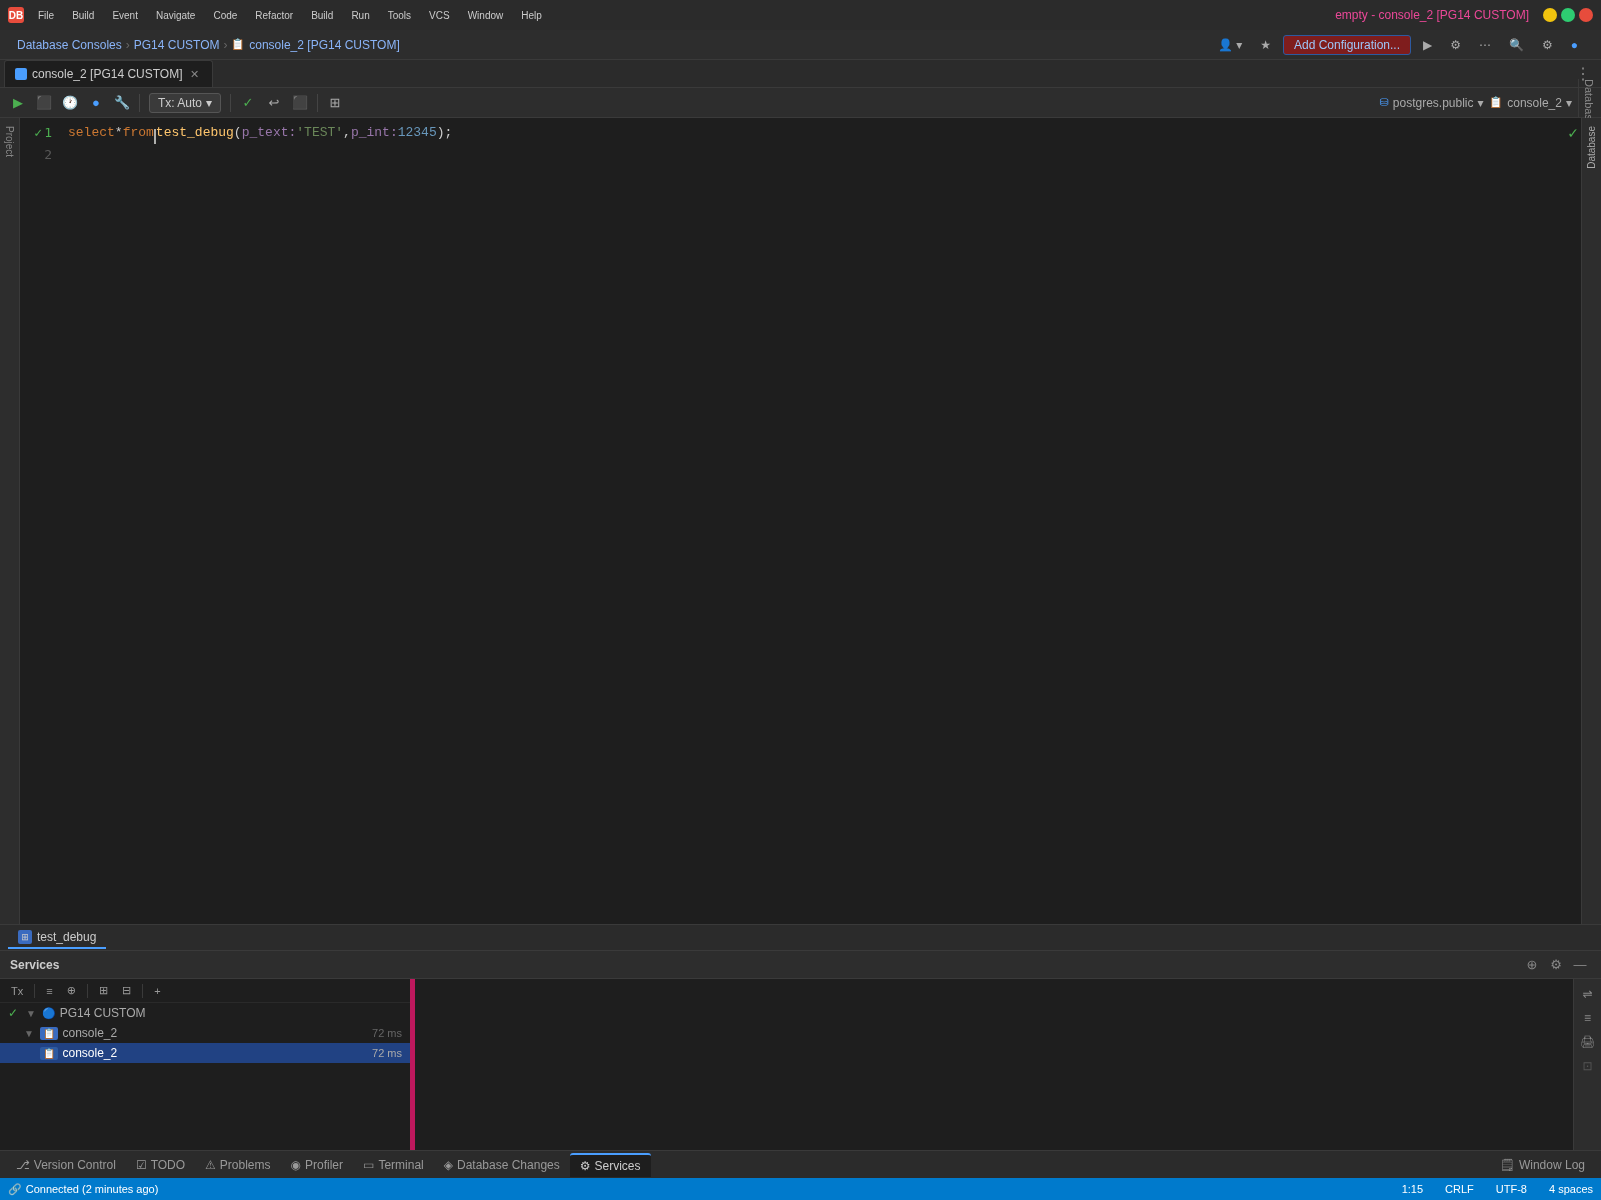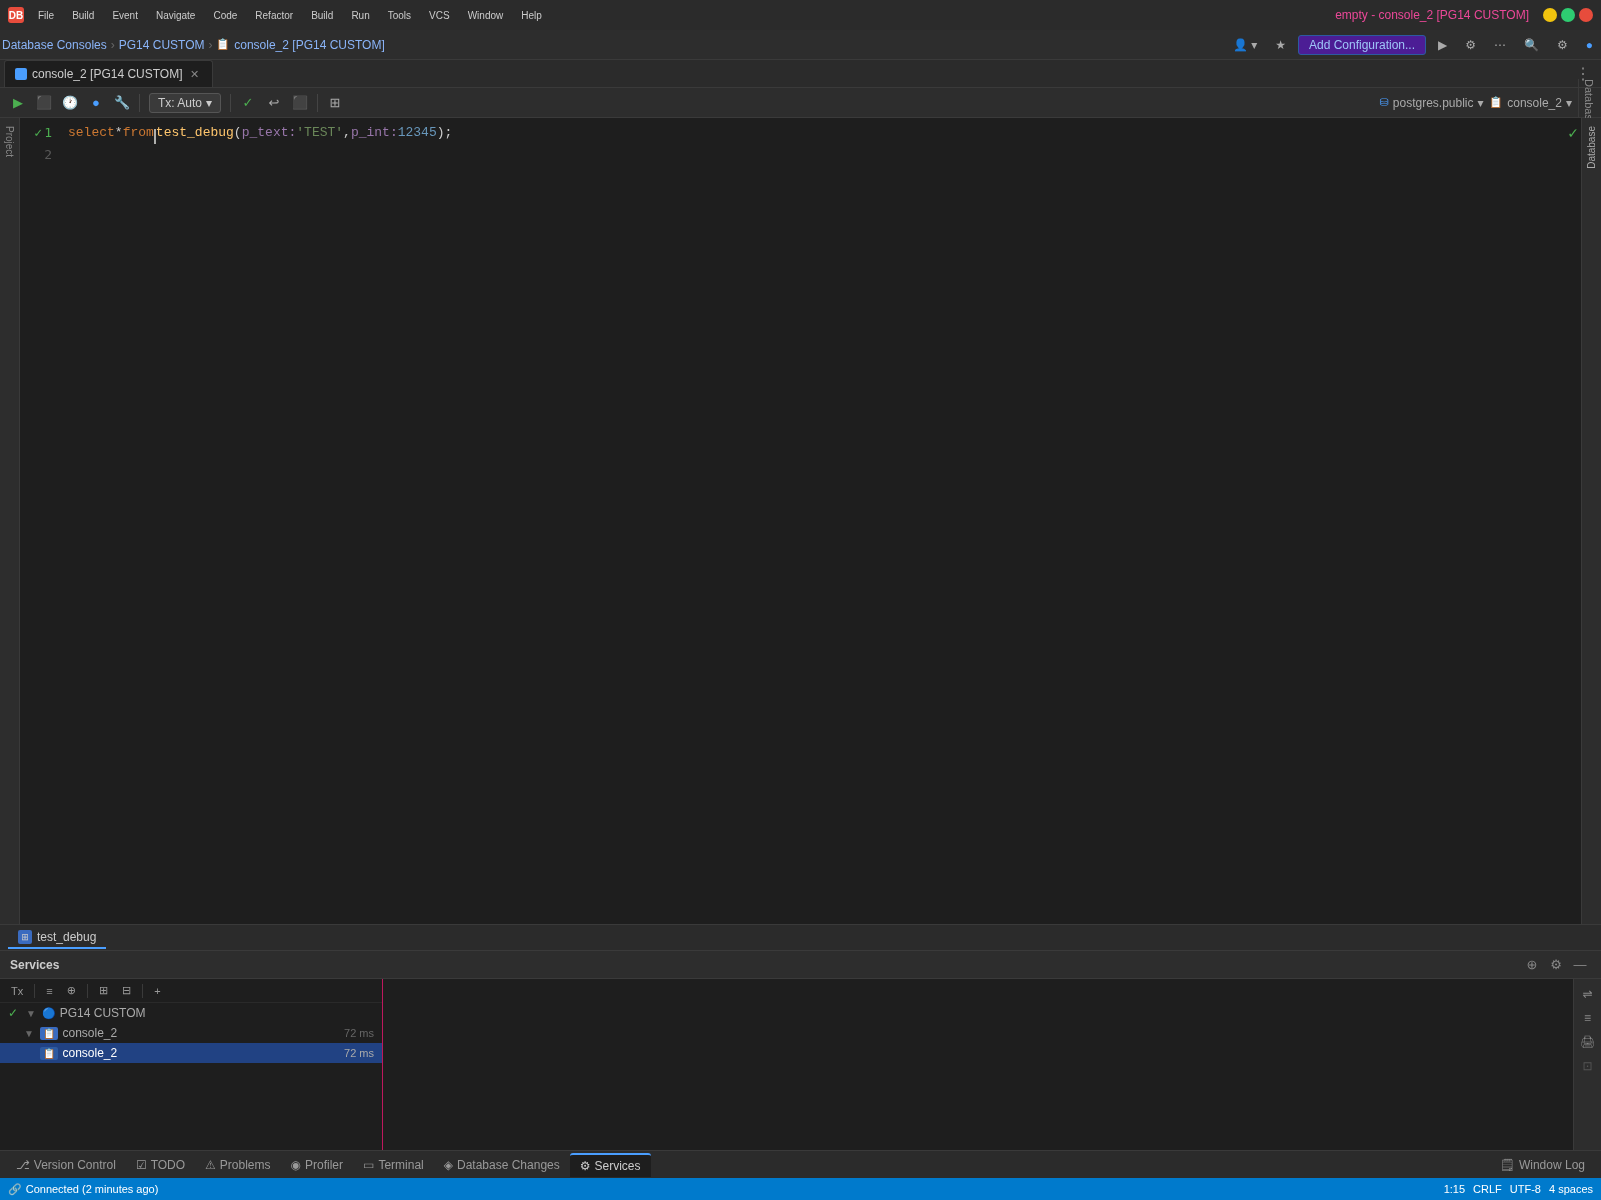--- a/index.html
+++ b/index.html
@@ -56,21 +56,21 @@
     .btn-min { background: #f1c40f; }
     .btn-max { background: #2ecc71; }
     .btn-close { background: #e74c3c; }
 
     
     .navbar {
       display: flex;
       align-items: center;
       background: #2d2d2d;
       height: 30px;
-      padding: 0 2px;
+      padding: 0 17px;
       border-bottom: 1px solid #3a3a3a;
       flex-shrink: 0;
       gap: 4px;
     }
     .breadcrumb {
       display: flex; align-items: center; gap: 4px; color: #aaa; font-size: 12px; flex: 1;
     }
     .breadcrumb-sep { color: #666; }
     .breadcrumb-link { color: #8ab4f8; cursor: pointer; }
     .nav-right {
@@ -81,21 +81,21 @@
       background: transparent;
       border: none;
       color: #aaa;
       cursor: pointer;
       padding: 3px 6px;
       border-radius: 3px;
       font-size: 12px;
       gap: 3px;
     }
     .nav-btn-primary {
-      background: #4c1d95;
+      background: #7f1d1d;
       color: #9ec6f8;
       border: 1px solid #2d5aa0;
       padding: 2px 10px;
       border-radius: 3px;
       font-size: 12px;
       cursor: pointer;
     }
 
     
     .tab-bar {
@@ -313,23 +313,23 @@
       cursor: pointer;
       border-radius: 3px;
       font-size: 13px;
     }
     .services-body {
       display: flex;
       flex: 1;
       overflow: hidden;
     }
     .services-tree {
-      width: 383px;
+      width: 415px;
       background: #1e1e1e;
-      border-right: 1px solid #be185d;
+      border-right: 5px solid #be185d;
       overflow: auto;
       flex-shrink: 0;
     }
     .services-toolbar {
       display: flex;
       align-items: center;
       padding: 3px 6px;
       gap: 4px;
       border-bottom: 1px solid #2a2a2a;
     }
@@ -389,21 +389,21 @@
       align-items: center;
       background: #007acc;
       height: 22px;
       padding: 0 8px;
       flex-shrink: 0;
       font-size: 11px;
       color: white;
       gap: 10px;
     }
     .status-left { display: flex; align-items: center; gap: 8px; flex: 1; }
-    .status-right { display: flex; align-items: center; gap: 8px; }
+    .status-right { display: flex; align-items: center; gap: 22px; }
     .status-item { display: flex; align-items: center; gap: 4px; cursor: pointer; }
 
     
     .bottom-tabs {
       display: flex;
       align-items: center;
       background: #2b2b2b;
       height: 28px;
       border-top: 1px solid #3a3a3a;
       padding: 0 6px;

